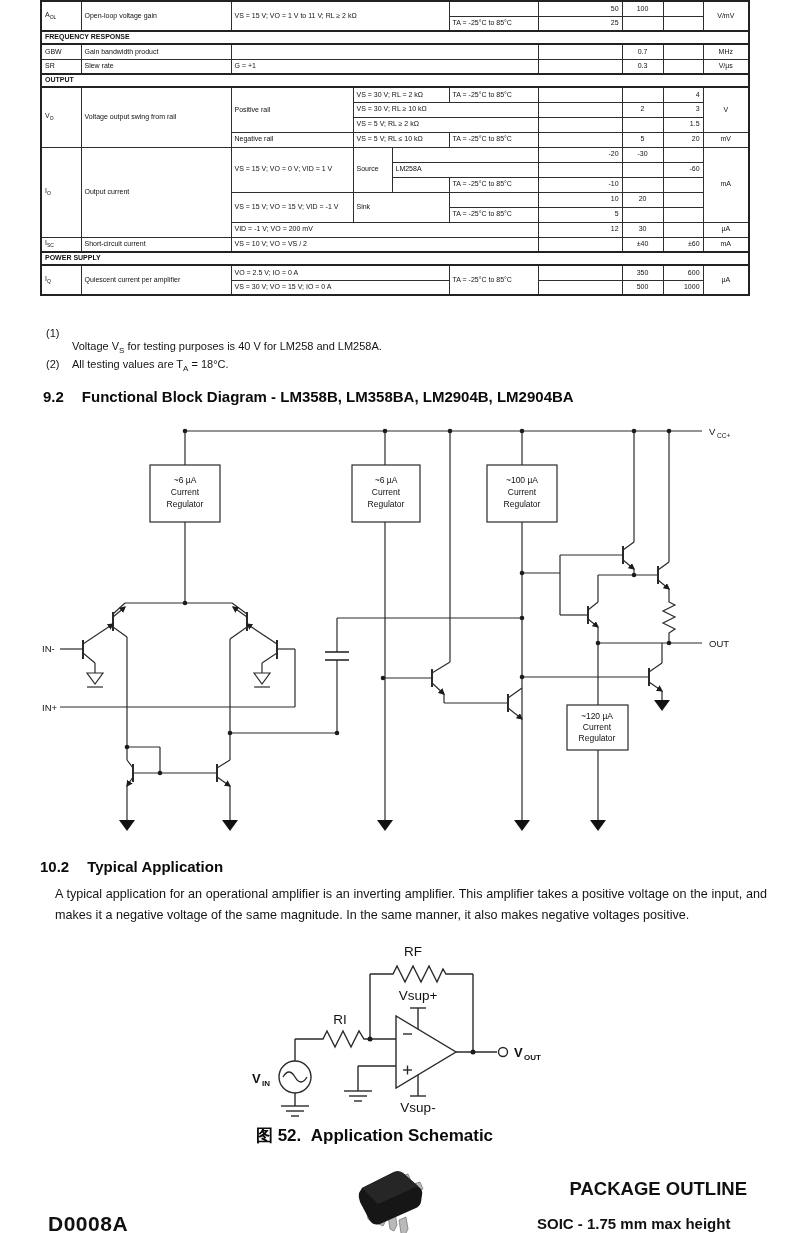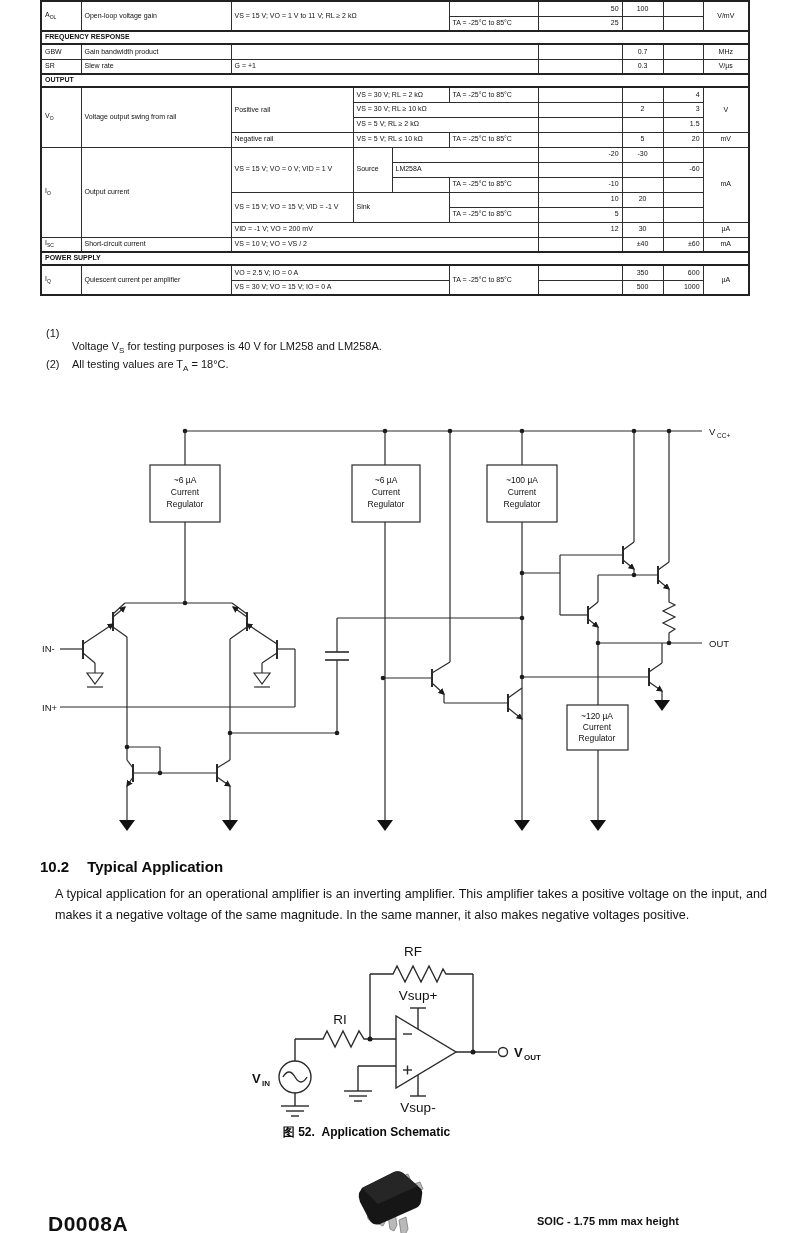--- a/index.html
+++ b/index.html
@@ -30,26 +30,26 @@
   .footnote .fn-num { width:26px; flex:none; }
   
   .h2 { position:absolute; left:43px; font-size:15px; font-weight:bold; color:#0b0b0b; }
   .h2 .h2-num { display:inline-block; margin-right:18px; }
   .body-para { position:absolute; left:55px; width:712px; font-size:12.6px; line-height:20.5px;
     text-align:justify; color:#151515; }
   
   svg text { font-family:"Liberation Sans", sans-serif; fill:#111; }
   #block-diagram { position:absolute; left:0; top:415px; }
   #app-schematic { position:absolute; left:228px; top:936px; }
-  .fig-caption { position:absolute; left:0; top:1124px; width:733px; text-align:center;
-    font-size:12px; font-weight:bold; color:#0b0b0b; }
+  .fig-caption { position:absolute; left:8px; top:1124px; width:733px; text-align:center;
+    font-size:17px; font-weight:bold; color:#0b0b0b; }
   
   #pkg-code { position:absolute; left:48px; top:1212px; font-size:21px; font-weight:bold; letter-spacing:0.5px; }
   #pkg-outline { position:absolute; left:537px; top:1178px; width:210px; font-size:18.5px; font-weight:bold; text-align:right; }
-  #pkg-soic { position:absolute; left:537px; top:1215px; width:210px; font-size:11px; font-weight:bold; text-align:left; }
+  #pkg-soic { position:absolute; left:537px; top:1215px; width:210px; font-size:15px; font-weight:bold; text-align:left; }
   #pkg-icon { position:absolute; left:344px; top:1164px; }
 </style>
 </head>
 <body>
 
 <div id="page">
 
   <div id="spec-table-wrap">
     <table class="spec">
       <colgroup>
@@ -226,20 +226,23 @@
   <div class="footnote" style="top:327px">
     <span class="fn-num">(1)</span>
     <span><br>
       <span>Voltage V</span><sub style="font-size:8px">S</sub><span> for testing purposes is 40 V for LM258 and LM258A.</span></span>
   </div>
   <div class="footnote" style="top:358px">
     <span class="fn-num">(2)</span>
     <span><span>All testing values are T</span><sub style="font-size:8px">A</sub><span> = 18°C.</span></span>
   </div>
 
+  <div class="h2" style="top:388px">
+    <span class="h2-num">9.2</span><span>Functional Block Diagram - LM358B, LM358BA, LM2904B, LM2904BA</span>
+  </div>
 
   <svg id="block-diagram" width="790" height="440" viewBox="0 0 790 440">
     <defs>
       <marker id="arr" viewBox="0 0 10 10" refX="8" refY="5" markerWidth="5.5" markerHeight="5.5" orient="auto-start-reverse">
         <path d="M0,0 L10,5 L0,10 z" fill="#1c1c1c"></path>
       </marker>
     </defs>
     <g stroke="#2a2a2a" stroke-width="1.2" fill="none">
 
       <line x1="185" y1="16" x2="702" y2="16"></line>
@@ -473,15 +476,16 @@
       <path d="M33,47 l7,-3 2,12 -3,6 -4,-2 z"></path>
       <path d="M44,52 l7,-3 2,12 -3,6 -4,-2 z"></path>
       <path d="M55,56 l7,-3 2,12 -3,6 -4,-2 z"></path>
       <path d="M58,12 l6,-2 3,7 -6,2 z"></path>
       <path d="M70,20 l6,-2 3,7 -6,2 z"></path>
     </g>
 
     <path d="M18,24 L50,8 Q55,6 59,9 L76,24 Q79,27 78,31 L77,38 Q76,42 72,44 L36,60 Q30,62 26,57 L16,38 Q14,33 15,29 Z" fill="#161616"></path>
     <path d="M18,24 L50,8 Q55,6 59,9 L74,22 L34,40 Z" fill="#262626"></path>
   </svg>
+  <div id="pkg-outline">PACKAGE OUTLINE</div>
   <div id="pkg-soic">SOIC - 1.75 mm max height</div>
 
 </div>
 
 </body></html>

